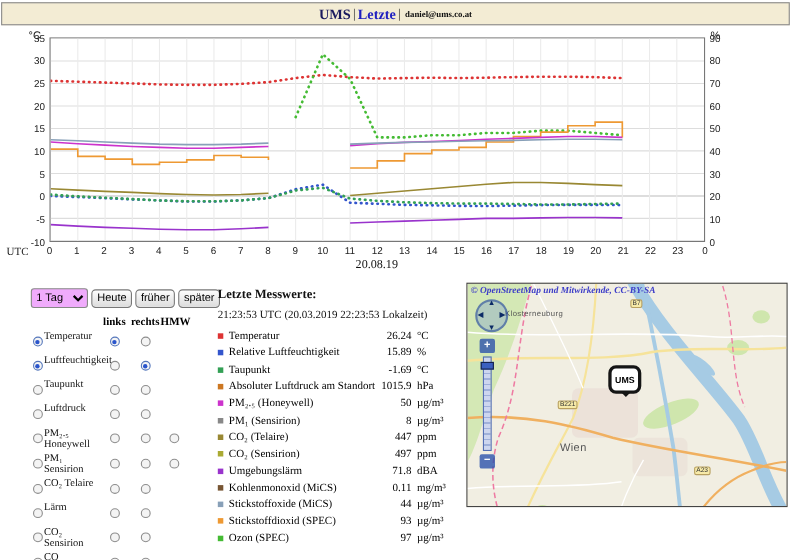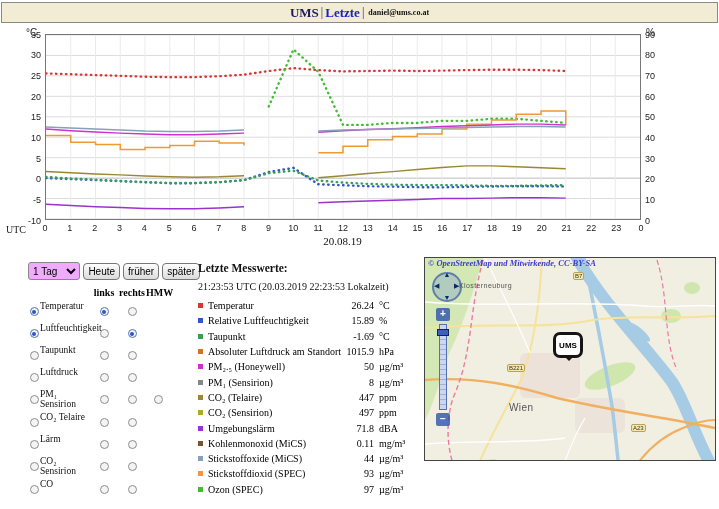--- a/index.html
+++ b/index.html
@@ -230,20 +230,27 @@
       </div>
       <div class="ctl-row">
         <span class="cell"><span class="radio"></span></span>
         <span class="ctl-label">Luftdruck</span>
         <span class="cell"><span class="radio"></span></span>
         <span class="cell"><span class="radio"></span></span>
         <span class="cell"></span>
       </div>
       <div class="ctl-row">
         <span class="cell"><span class="radio"></span></span>
+        <span class="ctl-label">PM₂.₅ Honeywell</span>
+        <span class="cell"><span class="radio"></span></span>
+        <span class="cell"><span class="radio"></span></span>
+        <span class="cell"><span class="radio"></span></span>
+      </div>
+      <div class="ctl-row">
+        <span class="cell"><span class="radio"></span></span>
         <span class="ctl-label">PM₁ Sensirion</span>
         <span class="cell"><span class="radio"></span></span>
         <span class="cell"><span class="radio"></span></span>
         <span class="cell"><span class="radio"></span></span>
       </div>
       <div class="ctl-row">
         <span class="cell"><span class="radio"></span></span>
         <span class="ctl-label">CO₂ Telaire</span>
         <span class="cell"><span class="radio"></span></span>
         <span class="cell"><span class="radio"></span></span>

